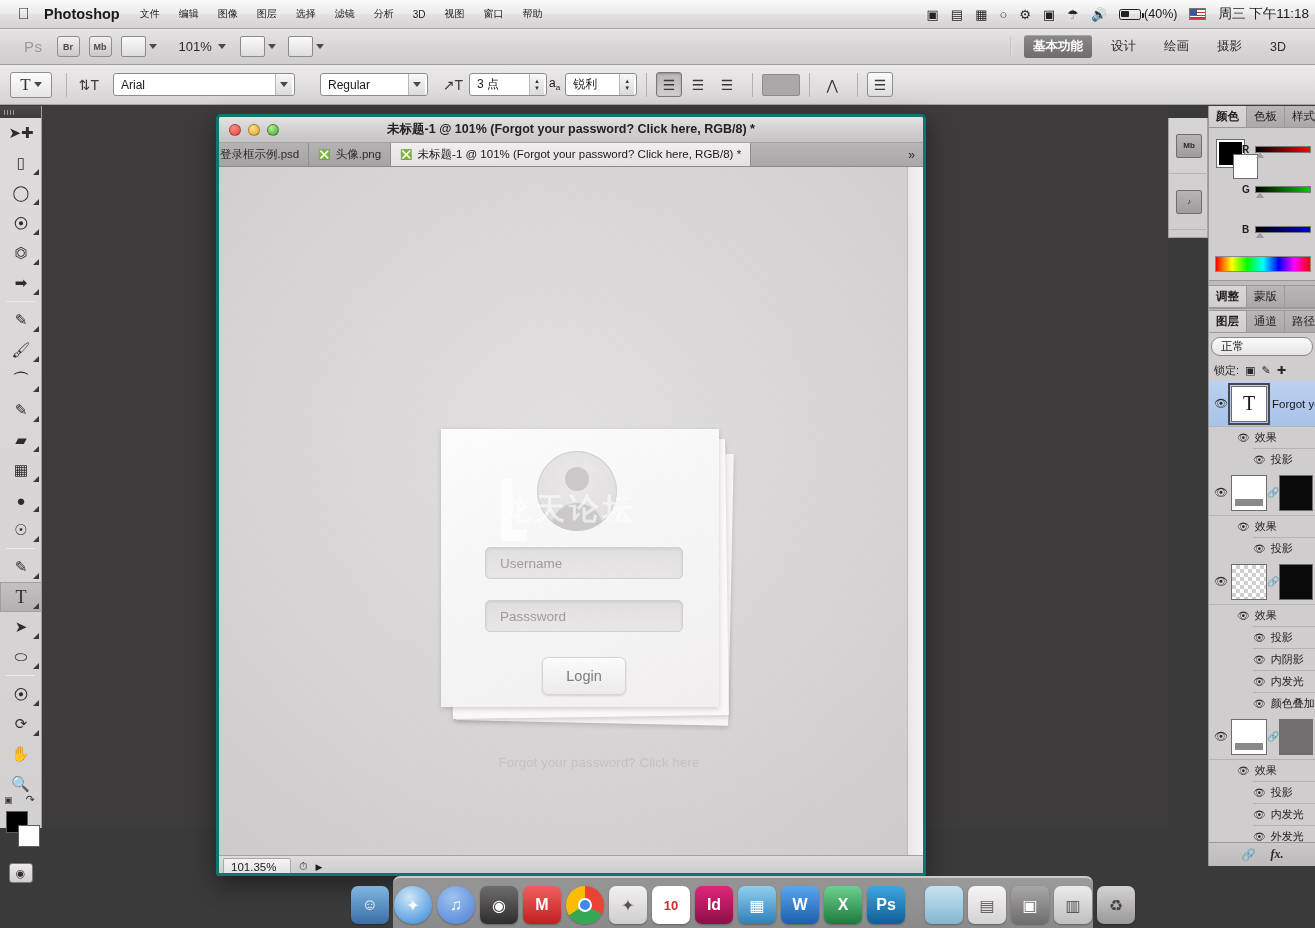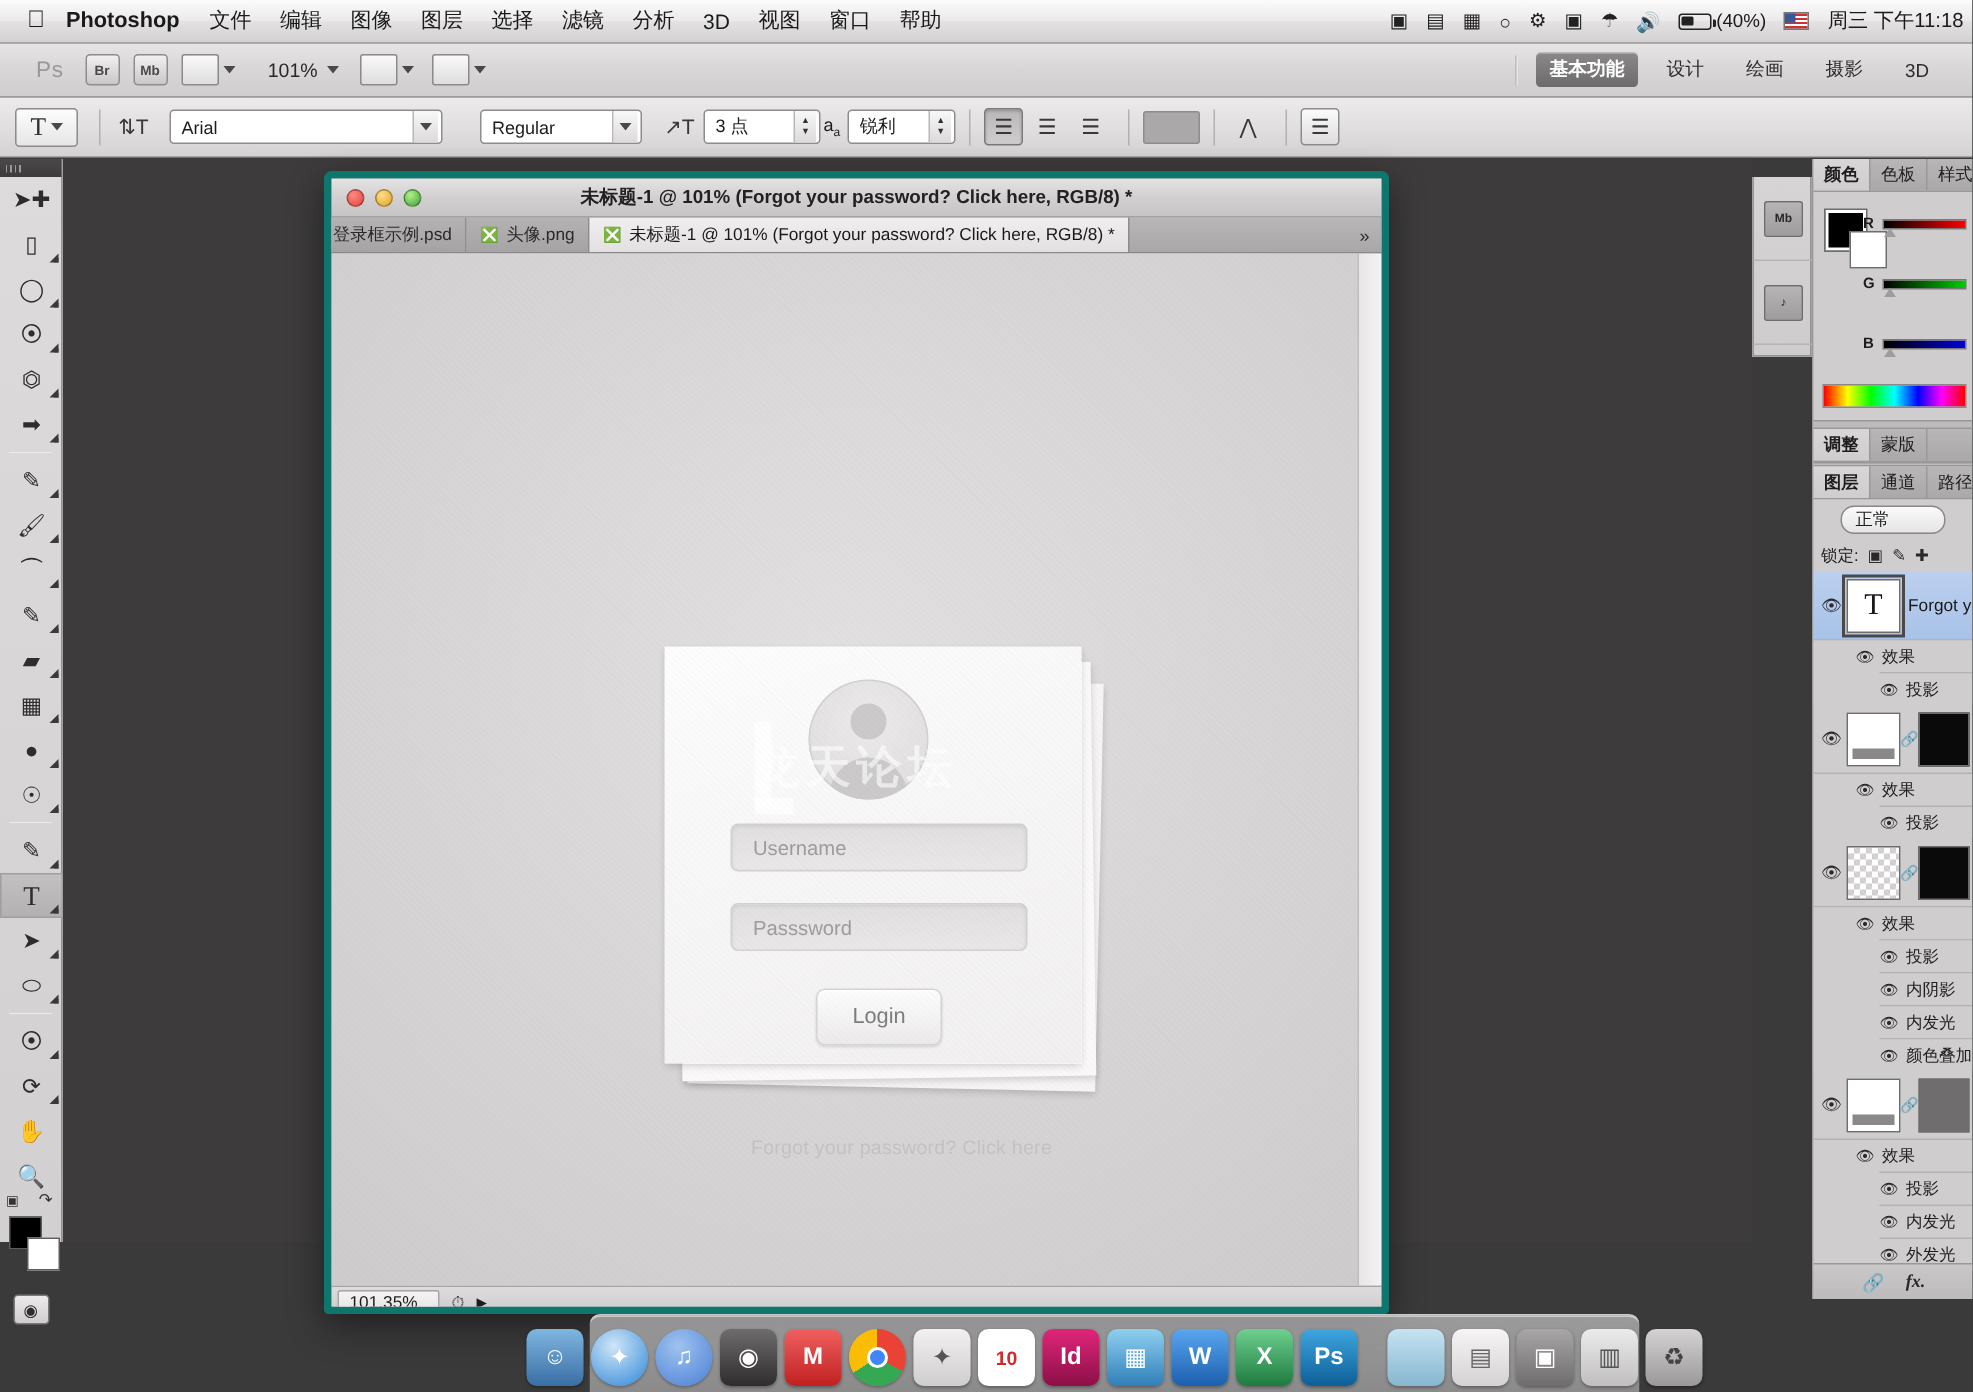--- a/index.html
+++ b/index.html
@@ -14,21 +14,21 @@
   
   .menubar {
     position: absolute; left: 0; top: 0; width: 1315px; height: 29px;
     background: linear-gradient(180deg,#fbfbfb 0%,#eceaea 48%,#e3e1e1 52%,#d3d1d1 100%);
     border-bottom: 1px solid #a8a6a6;
     display: flex; align-items: center;
     font-size: 14px; color: #1a1a1a;
   }
   .mb-apple { margin: 0 14px 0 18px; font-size: 16px; line-height: 1; }
   .mb-app { font-weight: bold; font-size: 14.5px; margin-right: 20px; }
-  .mb-item { margin-right: 19px; font-size: 14px; white-space: nowrap; }
+  .mb-item { margin-right: 19px; font-size: 10px; white-space: nowrap; }
   .mb-right { margin-left: auto; display: flex; align-items: center; gap: 12px; padding-right: 6px; }
   .mb-icon { font-size: 13px; color: #222; display: inline-block; }
   .mb-batt { display: flex; align-items: center; gap: 3px; }
   .battery {
     width: 22px; height: 11px; border: 1.4px solid #222; border-radius: 2.5px;
     position: relative; display: inline-block;
   }
   .battery::after {
     content: ""; position: absolute; right: -3.4px; top: 3px;
     width: 2px; height: 5px; background: #222; border-radius: 0 1px 1px 0;
@@ -158,21 +158,21 @@
 
   
   .workspace {
     position: absolute; left: 42px; top: 106px; width: 1126px; height: 722px;
     background: #3d3b3b;
   }
 
   
   .docwin {
     position: absolute; left: 216px; top: 114px; width: 710px; height: 762px;
-    background: #c9c7c7; border: 5px solid #0f766e;
+    background: #c9c7c7; border: 3px solid #0f766e;
     border-radius: 5px 5px 3px 3px;
     box-shadow: 0 8px 24px rgba(0,0,0,.45);
     overflow: hidden;
   }
   .dw-title {
     height: 26px;
     background: linear-gradient(180deg,#e4e2e2 0%,#d2d0d0 50%,#c6c4c4 100%);
     border-bottom: 1px solid #a4a2a2;
     display: flex; align-items: center; position: relative;
   }
@@ -332,21 +332,21 @@
   .sl-thumb { position: absolute; left: 14px; top: 8px; width: 0; height: 0; border-left: 4px solid transparent; border-right: 4px solid transparent; border-bottom: 6px solid #9e9c9c; }
   .spectrum {
     position: absolute; left: 6px; right: 4px; bottom: 8px; height: 16px;
     background: linear-gradient(90deg,#f00,#ff0,#0f0,#0ff,#00f,#f0f,#f00);
     border: 1px solid #8a8888;
   }
 
   .panel-split { height: 6px; background: #bdbbbb; border-top: 1px solid #9a9898; border-bottom: 1px solid #9a9898; }
 
   .layer-blend {
-    height: 26px; display: flex; align-items: center; padding: 3px 18px;
+    height: 26px; display: flex; align-items: center; padding: 3px 2px;
     background: #cfcdcd;
   }
   .blend-select {
     flex: 1; height: 19px; border: 1px solid #8a8888; border-radius: 9px;
     background: linear-gradient(180deg,#fbfbfb,#e6e4e4);
     display: flex; align-items: center; padding-left: 9px;
     font-size: 11.5px; color: #1f1d1d;
   }
   .lock-row {
     height: 22px; display: flex; align-items: center; gap: 6px;

